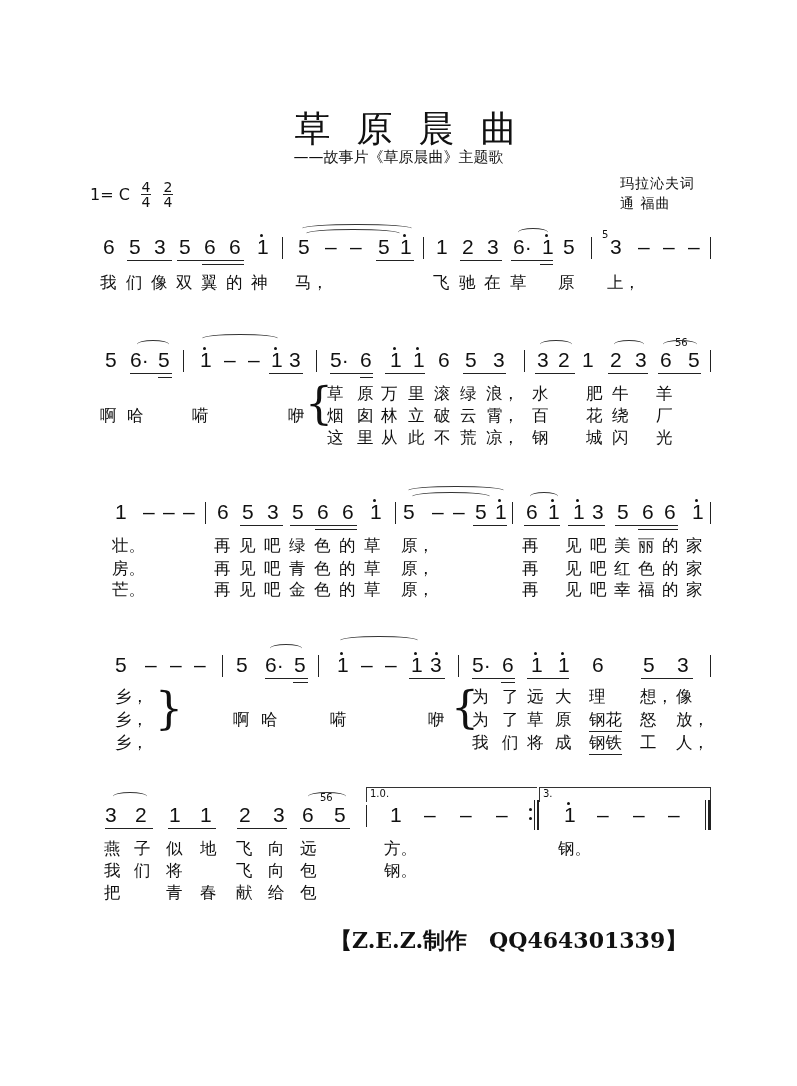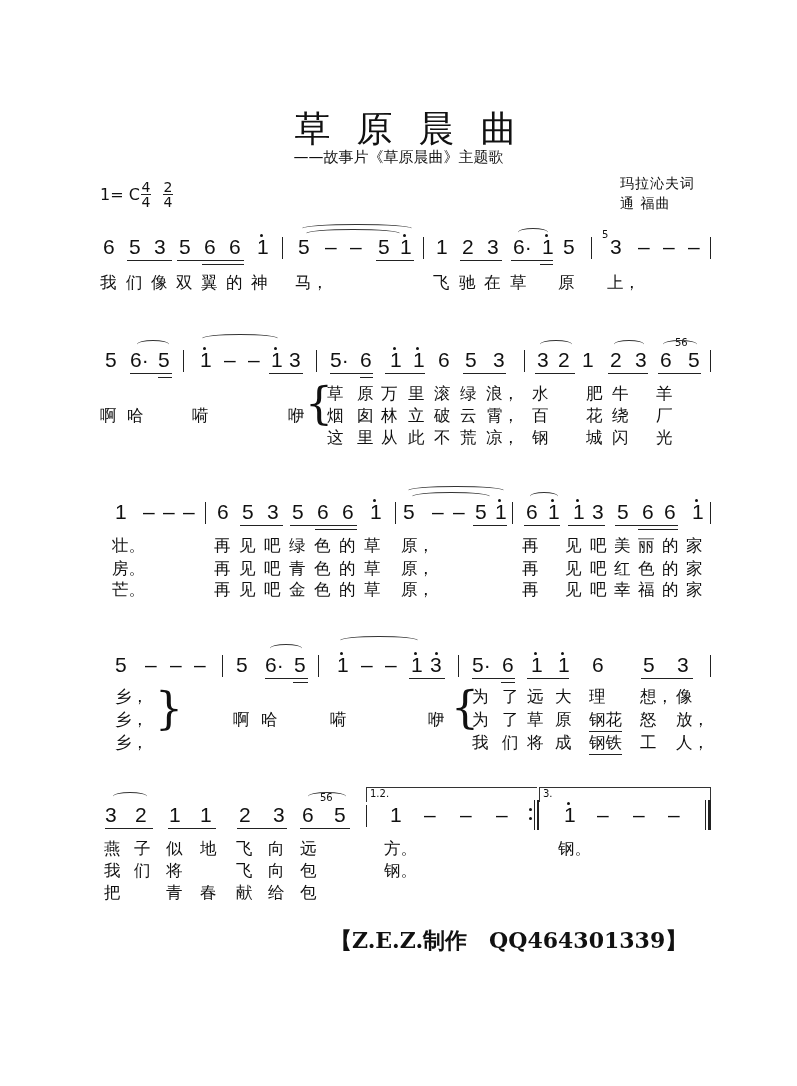--- a/index.html
+++ b/index.html
@@ -1,21 +1,21 @@
 <!DOCTYPE html>
 <html><head>
 <meta charset="utf-8">
 <style>
   html, body { margin:0; padding:0; background:#ffffff; }
   body { width:797px; height:1086px; position:relative; overflow:hidden;
          font-family:"DejaVu Sans", sans-serif; color:#111; }
   .abs { position:absolute; white-space:nowrap; }
   .title { left:0; width:797px; top:105px; text-align:center; font-size:36px; letter-spacing:26px; font-family:"DejaVu Sans", sans-serif; font-weight:normal; padding-left:20px; }
   .subtitle { left:0; width:797px; top:148px; text-align:center; font-size:15px; }
-  .key { left:90px; top:185px; font-size:16px;margin-left:10px; }
+  .key { left:90px; top:185px; font-size:16px; }
   .credit { left:620px; font-size:14px; font-family:"DejaVu Serif", serif; letter-spacing:1px; }
   .note { font-size:21px; font-family:"Liberation Sans", sans-serif; }
   .lyric { font-size:16.5px; letter-spacing:0px; }
   .bar { position:absolute; width:1px; background:#222; }
   .ul { position:absolute; height:1.2px; background:#222; }
   .dot { position:absolute; width:3px; height:3px; border-radius:50%; background:#111; }
   .slur { position:absolute; border-top:1.4px solid #333; border-radius:50% 50% 0 0; height:8px; }
   .brace { font-size:44px; font-family:"DejaVu Serif", serif; line-height:1; }
   .rbrace { font-size:44px; font-family:"DejaVu Serif", serif; line-height:1; }
   .footer { left:330px; top:926px; font-size:22px; font-weight:bold; font-family:"DejaVu Serif", serif; }
@@ -399,21 +399,21 @@
   <span class="abs note" style="left:334px;top:803px;">5</span>
   <span class="abs grace" style="left:320px;top:792px;">56</span>
   <div class="ul" style="left:105px;top:828px;width:48px;"></div>
   <div class="ul" style="left:168px;top:828px;width:48px;"></div>
   <div class="ul" style="left:237px;top:828px;width:50px;"></div>
   <div class="ul" style="left:300px;top:828px;width:50px;"></div>
   <div class="slur" style="left:113px;top:792px;width:34px;"></div>
   <div class="slur" style="left:308px;top:792px;width:38px;"></div>
 
   <div class="volta" style="left:366px;top:787px;width:170px;"></div>
-  <span class="abs vlabel" style="left:370px;top:788px;">1.2.</span>
+  <span class="abs vlabel" style="left:370px;top:788px;">1.0.</span>
   <div class="bar" style="left:366px;top:805px;height:22px;"></div>
   <span class="abs note" style="left:390px;top:803px;">1</span>
   <span class="abs note" style="left:424px;top:803px;">–</span>
   <span class="abs note" style="left:460px;top:803px;">–</span>
   <span class="abs note" style="left:496px;top:803px;">–</span>
   <div class="dot" style="left:529px;top:808px;"></div>
   <div class="dot" style="left:529px;top:817px;"></div>
   <div class="bar" style="left:534px;top:800px;height:30px;"></div>
   <div class="bar" style="left:537px;top:800px;height:30px;width:2px;"></div>
 

